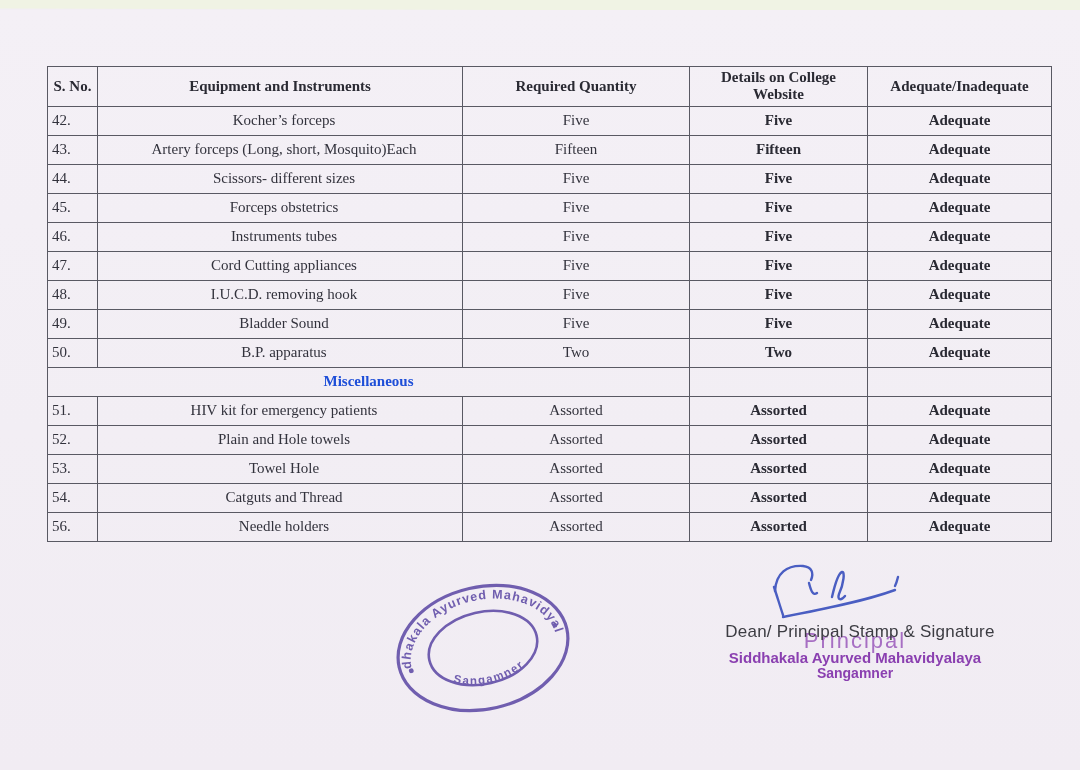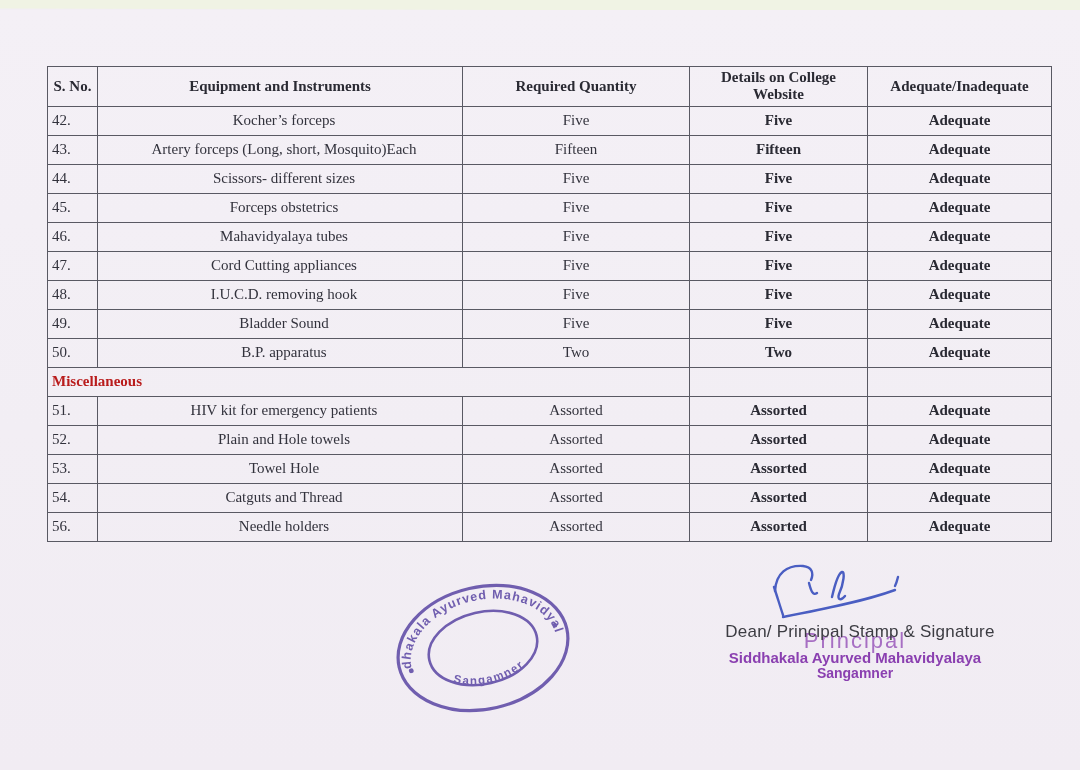--- a/index.html
+++ b/index.html
@@ -30,21 +30,21 @@
     overflow:hidden;
   }
   .eq-table thead th{
     font-weight:bold;height:34px;text-align:center;color:#2a2a33;
   }
   .eq-table tbody td{height:24px;}
   .c-sno{text-align:left;}
   .c-eq{text-align:center;padding-left:12px !important;}
   .c-req{text-align:center;}
   .c-det,.c-adq{text-align:center;font-weight:bold;color:#2a2a33;}
-  .misc-cell{font-weight:bold;color:#b91c1c;height:22px;}
+  .misc-cell{text-align:center;font-weight:bold;color:#1d4ed8;height:22px;}
   
   .round-stamp{
     position:absolute;left:388px;top:582px;width:190px;height:132px;
     transform:rotate(-13deg);opacity:0.88;
   }
   
   .sig-svg{position:absolute;left:725px;top:556px;width:200px;height:70px;}
   .sig-caption{
     position:absolute;left:690px;top:622px;width:340px;text-align:center;
     font-family:"Liberation Sans", sans-serif;font-weight:normal;font-size:17px;
@@ -113,21 +113,21 @@
   </tr>
       <tr>
     <td class="c-sno">45.</td>
     <td class="c-eq">Forceps obstetrics</td>
     <td class="c-req">Five</td>
     <td class="c-det">Five</td>
     <td class="c-adq">Adequate</td>
   </tr>
       <tr>
     <td class="c-sno">46.</td>
-    <td class="c-eq">Mahavidyalaya tubes</td>
+    <td class="c-eq">Instruments tubes</td>
     <td class="c-req">Five</td>
     <td class="c-det">Five</td>
     <td class="c-adq">Adequate</td>
   </tr>
       <tr>
     <td class="c-sno">47.</td>
     <td class="c-eq">Cord Cutting appliances</td>
     <td class="c-req">Five</td>
     <td class="c-det">Five</td>
     <td class="c-adq">Adequate</td>

